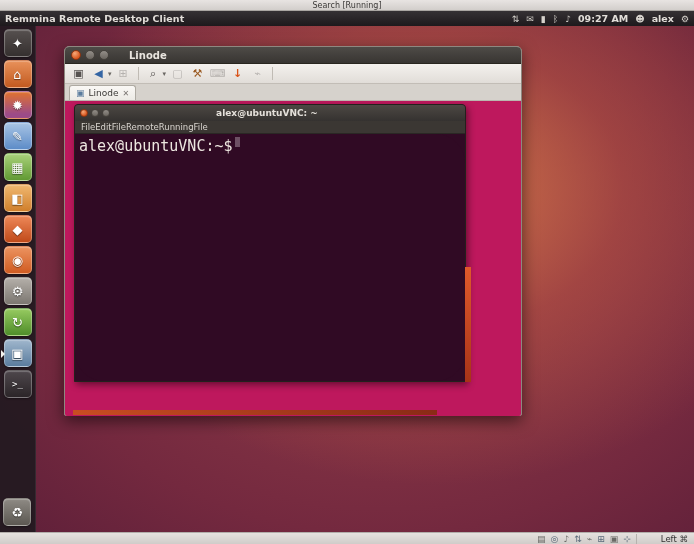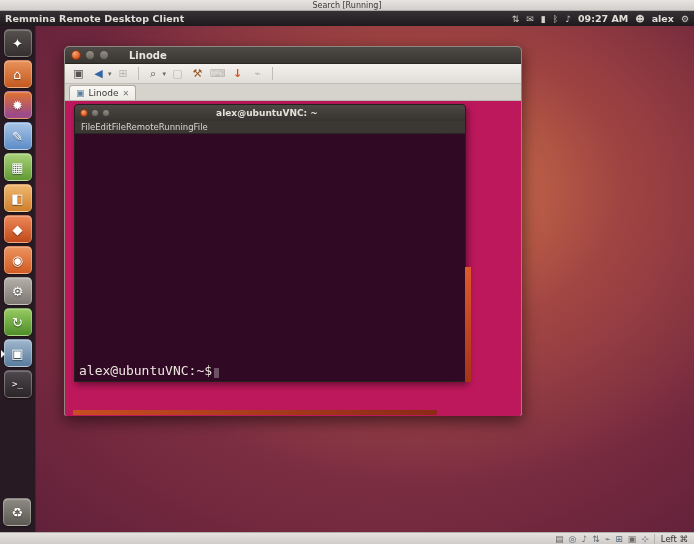--- a/index.html
+++ b/index.html
@@ -15,21 +15,21 @@
     font-size:8px; color:#3c3a38;
   }
   .vbox-statusbar {
     position:absolute; left:0; bottom:0; width:694px; height:12px;
     background:linear-gradient(#e6e2df,#d0ccc9); border-top:1px solid #b2aeaa;
     display:flex; align-items:center; justify-content:flex-end; gap:5px;
     padding:0 6px; font-size:8.5px; color:#444;
   }
   .vbox-statusbar .sicon { font-size:9px; line-height:10px; color:#5a6a7a; }
   .vbox-statusbar .sicon:nth-child(odd){ color:#6a6a66; }
-  .hostkey { display:flex; align-items:center; gap:3px; padding-left:6px; border-left:1px solid #b6b2ae; color:#333; }
+  .hostkey { display:flex; align-items:center; gap:3px; padding-left:24px; border-left:1px solid #b6b2ae; color:#333; }
 
   
   .ubuntu-panel {
     position:absolute; left:0; top:11px; width:694px; height:15px;
     background:linear-gradient(#353134,#1d191c);
     display:flex; align-items:center; color:#e2ded9; font-size:9.5px;gap:36px;
   }
   .ubuntu-panel .app-title { padding-left:5px; font-weight:bold; letter-spacing:0.1px; }
   .ubuntu-panel .tray { margin-left:auto; display:flex; align-items:center; gap:7px; padding-right:5px; }
   .ubuntu-panel .tray .ticon { font-size:9px; color:#d6d2cc; }
@@ -144,22 +144,22 @@
   .tw-titlebar .wbtns { gap:3px; padding:0 5px; }
   .tw-titlebar .wbtn { width:8px; height:8px; }
   .tw-title { flex:1; text-align:center; margin-right:46px; font-weight:bold; }
   .tw-menubar {
     height:13px; background:#3b3733; border-bottom:1px solid #2a2724;
     display:flex; align-items:center; padding:0 6px;
     color:#d8d4ce; font-size:8.5px;
   }
   .tw-body {
     height:247px; background:#300a24; color:#ece6df;
-    font-family:"DejaVu Sans Mono","Liberation Mono",monospace; font-size:13px;
-    padding:3px 4px; display:flex; align-items:flex-end;border-radius:29px;
+    font-family:"DejaVu Sans Mono","Liberation Mono",monospace; font-size:15px;
+    padding:3px 4px; display:flex; align-items:flex-start;border-radius:29px;
   }
   .terminal-cursor { display:inline-block; width:5px; height:10px; background:#6d5064; margin-left:2px; }
 </style>
 </head>
 <body>
 
 <div class="screen" data-name="virtualbox-window">
 
   <div class="vbox-titlebar" data-name="vbox-titlebar">
     <span data-name="vbox-title">Search [Running]</span>

